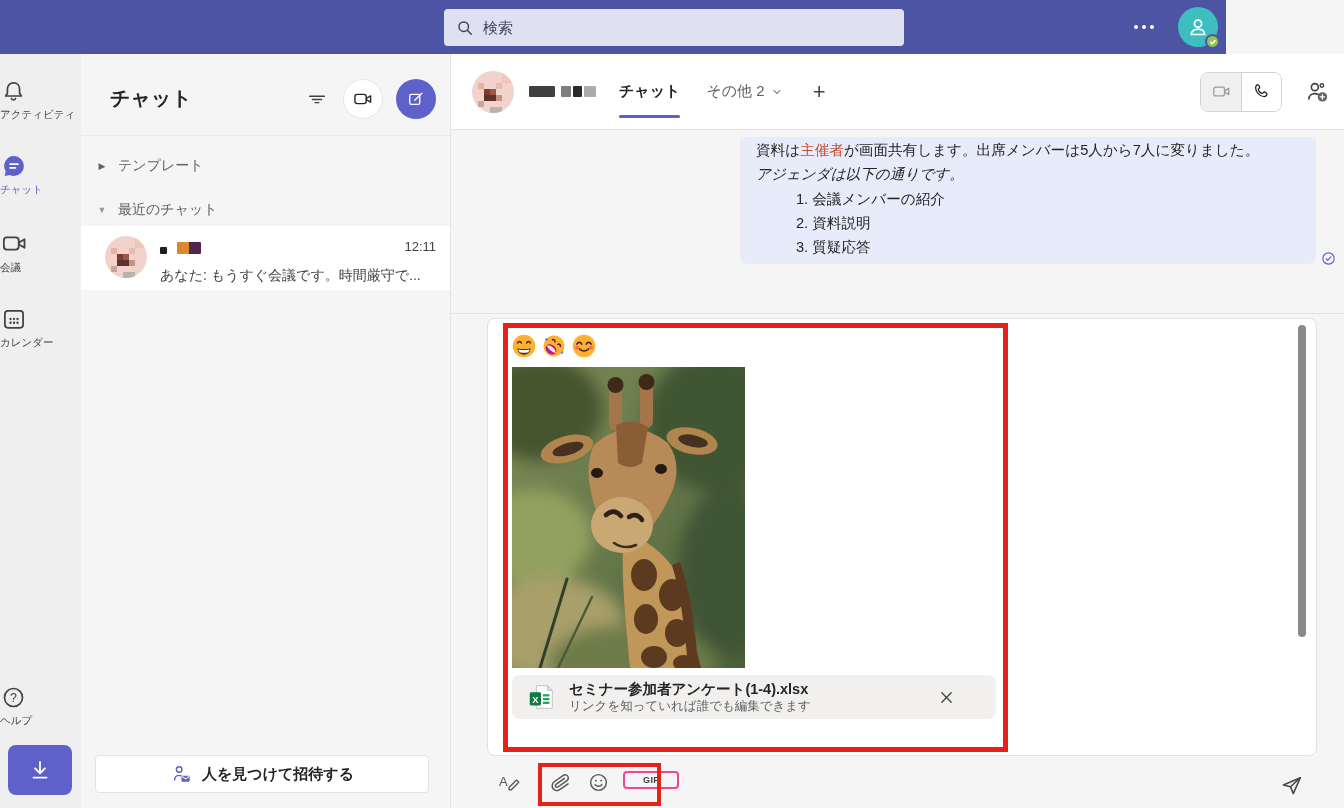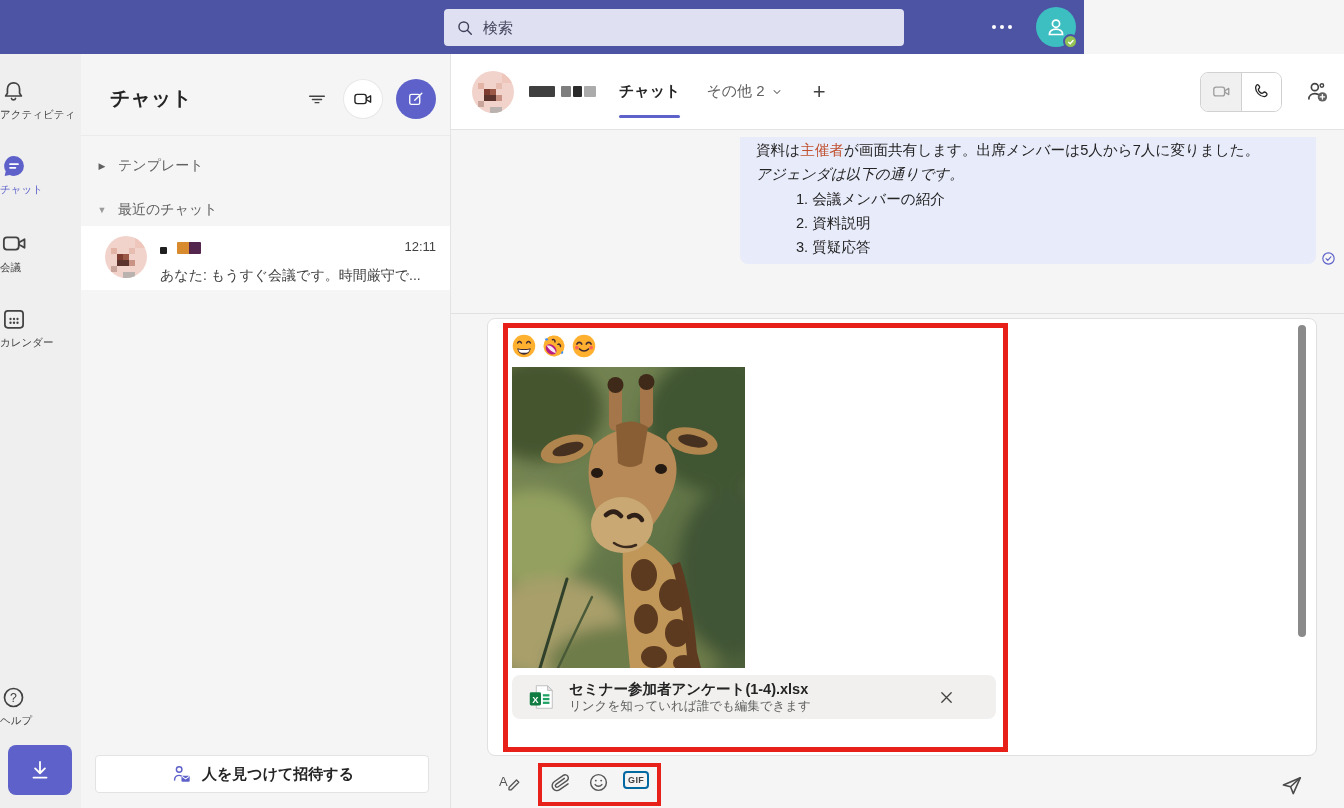--- a/index.html
+++ b/index.html
@@ -6,21 +6,21 @@
     --topbar:#4D54A3; --accent:#5D61C9; --annotation:#E8201A; --bubble:#E8EBFA;
     --mention:#C05130; --excelgreen:#107C41; --presencegreen:#92C353;
     --avatarteal:#3DBFC2; --scrollthumb:#8A8A8A;
   }
   *{box-sizing:border-box;margin:0;padding:0}
   html,body{width:1344px;height:808px;overflow:hidden}
   body{font-family:"Liberation Sans","DejaVu Sans",sans-serif;background:#F5F5F5;position:relative;color:#242424}
   svg{display:block}
 
   
-  .topbar{position:absolute;left:0;top:0;width:1084px;height:54px;background:var(--topbar)}
+  .topbar{position:absolute;left:0;top:0;width:1226px;height:54px;background:var(--topbar)}
   .search{position:absolute;left:444px;top:9px;width:460px;height:37px;background:#DFE0F1;border-radius:4px;
           display:flex;align-items:center;gap:9px;padding:0 12px}
   .search input{flex:1;border:none;background:transparent;outline:none;font-size:15px;color:#3B3B52;
           font-family:"Liberation Sans","DejaVu Sans",sans-serif}
   .search input::placeholder{color:#45455E;opacity:1}
   .topbar-right{position:absolute;right:8px;top:0;height:54px;display:flex;align-items:center;gap:22px}
   .dots{display:flex;gap:4px;padding:6px}
   .dots i{width:4px;height:4px;border-radius:50%;background:#fff}
   .tb-avatar{position:relative;width:40px;height:40px;border-radius:50%;background:var(--avatarteal);
           display:flex;align-items:center;justify-content:center}
@@ -108,22 +108,22 @@
           display:flex;align-items:center;padding:0 14px;gap:13px;cursor:pointer}
   .fc-text{min-width:0}
   .fc-name{font-size:14.5px;font-weight:700;color:#242424;line-height:17px;white-space:nowrap}
   .fc-perm{font-size:12.5px;color:#616161;line-height:16px;white-space:nowrap}
   .fc-close{margin-left:auto;margin-right:24px;background:none;border:none;cursor:pointer;padding:4px}
   .cscroll{position:absolute;right:10px;top:6px;width:8px;height:312px;background:var(--scrollthumb);border-radius:4px;cursor:pointer}
 
   .toolbar{position:absolute;left:36px;top:708px;width:830px;height:44px}
   .tb-icon{position:absolute;top:9px;background:none;border:none;cursor:pointer;padding:0;display:flex;align-items:center}
   .ti-format{left:10px}.ti-clip{left:62px}.ti-smiley{left:100px}.ti-gif{left:136px}.ti-send{left:792px;top:11px}
-  .gif-chip{border:2px solid #0369a1;border-radius:4px;font-size:9px;font-weight:700;color:#424242;
-          padding:2px 3px;letter-spacing:.4px;line-height:10px}
+  .gif-chip{border:2px solid #ec4899;border-radius:4px;font-size:9px;font-weight:700;color:#424242;
+          padding:2px 18px;letter-spacing:.4px;line-height:10px}
   .anno2{position:absolute;left:51px;top:1px;width:123px;height:43px;border:4px solid var(--annotation);
           pointer-events:none;z-index:6}
 </style>
 </head>
 <body>
 
 <header class="topbar">
   <div class="search">
     <span>
       <svg width="18" height="18" viewBox="0 0 20 20">

